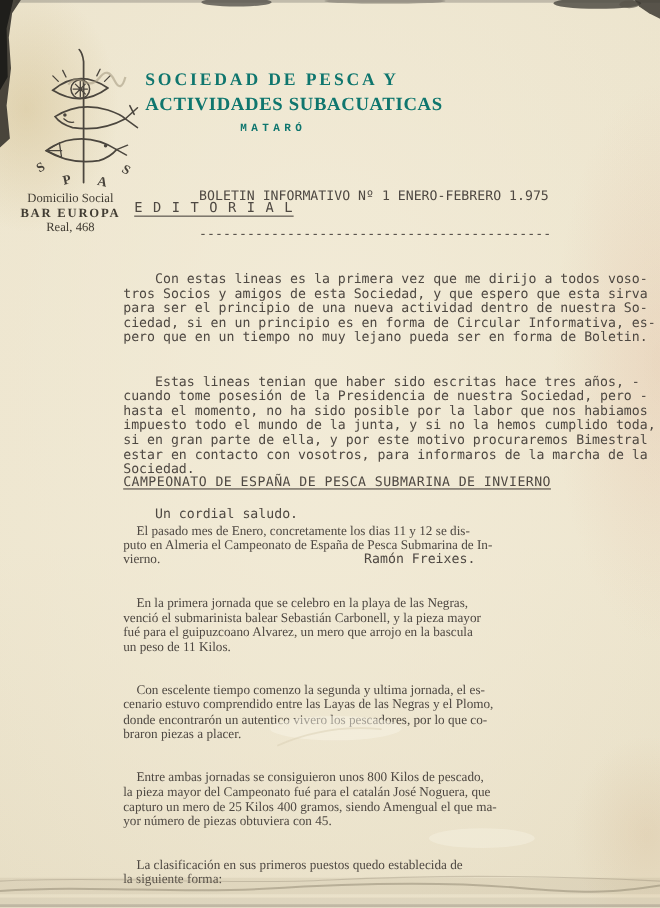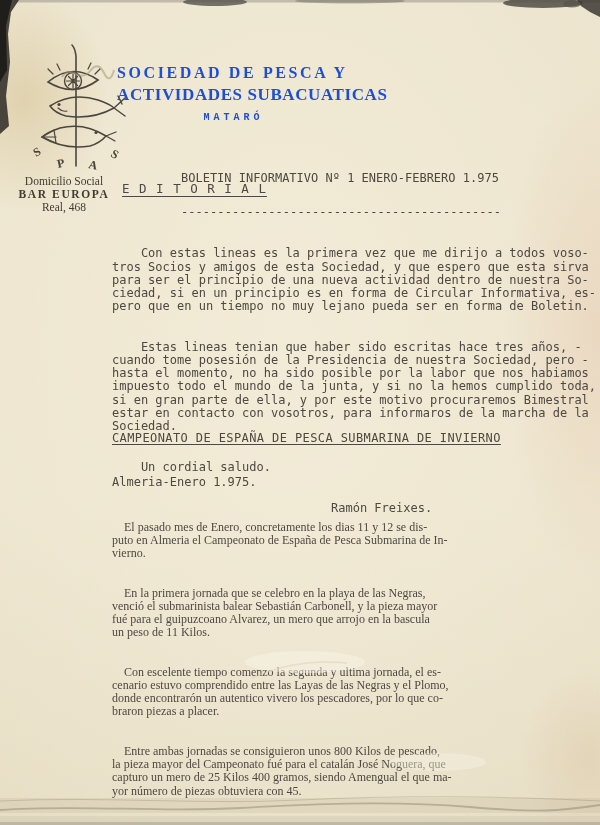--- a/index.html
+++ b/index.html
@@ -18,24 +18,24 @@
       radial-gradient(ellipse 130px 340px at 100% 40%, rgba(224,178,152,0.28), rgba(224,178,152,0) 75%),
       radial-gradient(ellipse 90px 120px at 98% 92%, rgba(214,186,150,0.30), rgba(214,186,150,0) 75%),
       radial-gradient(ellipse 420px 620px at 48% 42%, #f2ebd7 0%, rgba(242,235,215,0) 100%),
       linear-gradient(180deg, #ece4cd 0%, #ede5ce 60%, #e7dec5 100%);
   }
   .ink { color: #4e4842; }
 
   
   #org-header {
     position: absolute;
-    left: 117px;
+    left: 132px;
     top: 64px;
     width: 245px;
-    color: #1d4ed8;
+    color: #0f766e;
     font-family: "Liberation Serif", serif;
   }
   #org-line1 {
     font-size: 16px;
     font-weight: 600;
     letter-spacing: 2.6px;
     white-space: nowrap;
   }
   #org-line2 {
     font-size: 17px;
@@ -212,21 +212,20 @@
 impuesto todo el mundo de la junta, y si no la hemos cumplido toda,
 si en gran parte de ella, y por este motivo procuraremos Bimestral
 estar en contacto con vosotros, para informaros de la marcha de la
 Sociedad.</div>
   <div class="para">    Un cordial saludo.</div>
   <div id="editorial-signature">Ramón Freixes.</div>
 </div>
 
 <div id="championship" class="ink">
   <div id="championship-heading">CAMPEONATO DE ESPAÑA DE PESCA SUBMARINA DE INVIERNO</div>
-  <div id="championship-subheading">Almeria-Enero 1.975.</div>
   <div class="para">    El pasado mes de Enero, concretamente los dias 11 y 12 se dis-
 puto en Almeria el Campeonato de España de Pesca Submarina de In-
 vierno.</div>
   <div class="para">    En la primera jornada que se celebro en la playa de las Negras,
 venció el submarinista balear Sebastián Carbonell, y la pieza mayor
 fué para el guipuzcoano Alvarez, un mero que arrojo en la bascula
 un peso de 11 Kilos.</div>
   <div class="para">    Con escelente tiempo comenzo la segunda y ultima jornada, el es-
 cenario estuvo comprendido entre las Layas de las Negras y el Plomo,
 donde encontrarón un autentico vivero los pescadores, por lo que co-

